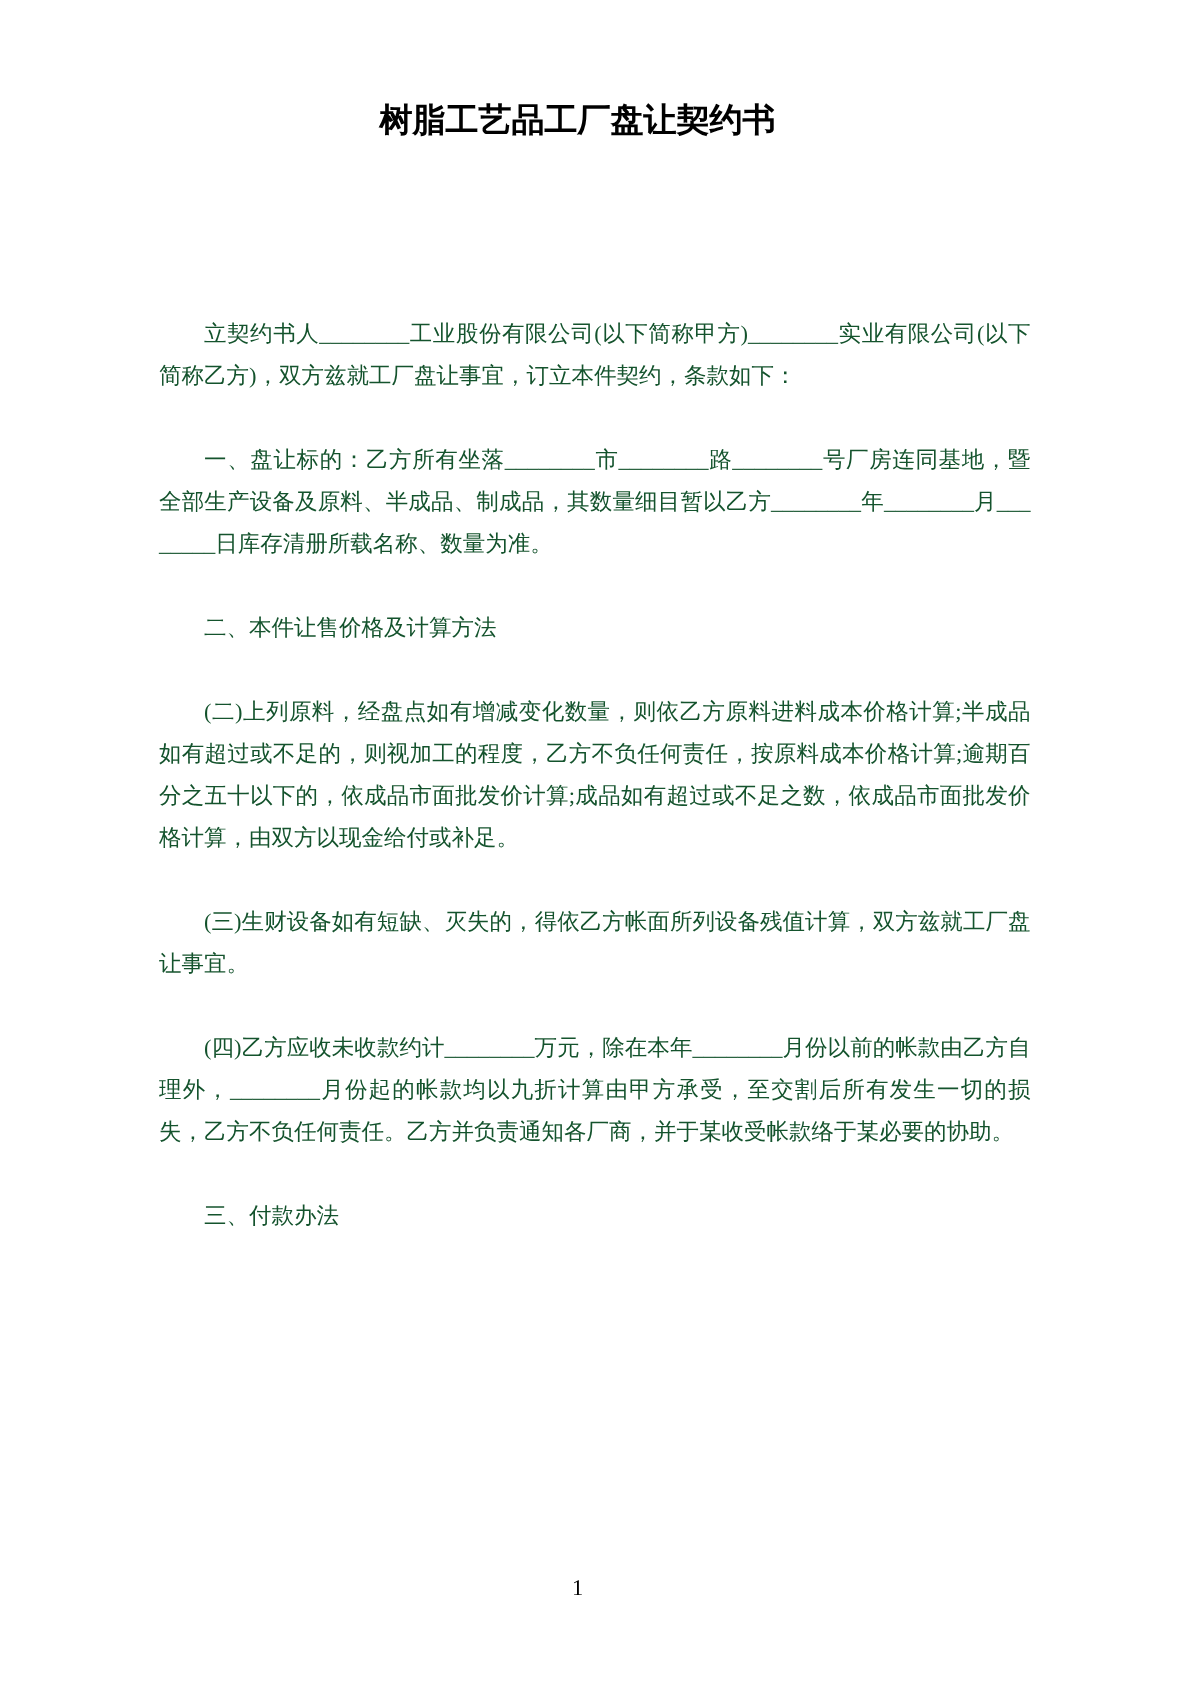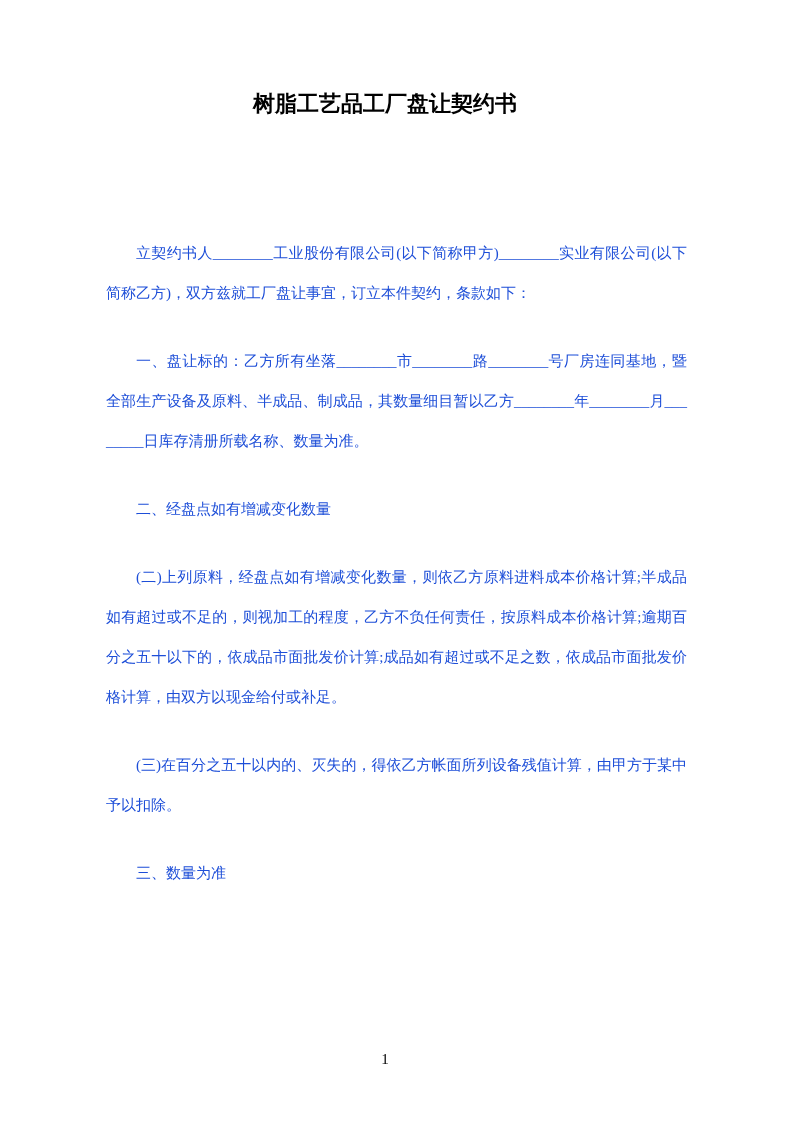--- a/index.html
+++ b/index.html
@@ -7,41 +7,41 @@
   body {
     font-family: "Liberation Serif", "DejaVu Serif", serif;
     color: #000000;
   }
   .page {
     position: relative;
     width: 770px;
     height: 1122px;
     background: #ffffff;
     overflow: hidden;
-    padding-top: 88px;
+    padding-top: 64px;
   }
   .doc-title {
     text-align: center;
     font-family: "Liberation Sans", "DejaVu Sans", sans-serif;
     font-weight: bold;
     font-size: 22px;
     line-height: 32px;
     color: #000000;
   }
   .content {
     margin: 113px 83px 0 106px; 
   }
   .content p {
     font-size: 15px;
-    line-height: 40px;
+    line-height: 28px;
     margin: 0 0 28px 0;
     text-indent: 2em;
     text-align: justify;
     word-break: break-all;
-    color: #1d4ed8;
+    color: #14532d;
   }
   .page-number {
     position: absolute;
     left: 0;
     right: 0;
     bottom: 54px;
     text-align: center;
     font-size: 15px;
     line-height: 18px;
     color: #000000;
@@ -53,27 +53,28 @@
 <div class="page">
 
   <h1 class="doc-title">树脂工艺品工厂盘让契约书</h1>
 
   <div class="content">
 
     <p>立契约书人________工业股份有限公司(以下简称甲方)________实业有限公司(以下简称乙方)，双方兹就工厂盘让事宜，订立本件契约，条款如下：</p>
 
     <p>一、盘让标的：乙方所有坐落________市________路________号厂房连同基地，暨全部生产设备及原料、半成品、制成品，其数量细目暂以乙方________年________月________日库存清册所载名称、数量为准。</p>
 
-    <p>二、经盘点如有增减变化数量</p>
+    <p>二、本件让售价格及计算方法</p>
 
 
     <p>(二)上列原料，经盘点如有增减变化数量，则依乙方原料进料成本价格计算;半成品如有超过或不足的，则视加工的程度，乙方不负任何责任，按原料成本价格计算;逾期百分之五十以下的，依成品市面批发价计算;成品如有超过或不足之数，依成品市面批发价格计算，由双方以现金给付或补足。</p>
 
-    <p>(三)在百分之五十以内的、灭失的，得依乙方帐面所列设备残值计算，由甲方于某中予以扣除。</p>
+    <p>(三)生财设备如有短缺、灭失的，得依乙方帐面所列设备残值计算，双方兹就工厂盘让事宜。</p>
 
+    <p>(四)乙方应收未收款约计________万元，除在本年________月份以前的帐款由乙方自理外，________月份起的帐款均以九折计算由甲方承受，至交割后所有发生一切的损失，乙方不负任何责任。乙方并负责通知各厂商，并于某收受帐款络于某必要的协助。</p>
 
-    <p>三、数量为准</p>
+    <p>三、付款办法</p>
 
   </div>
 
   <div class="page-number">1</div>
 
 </div>
 
 </body></html>

